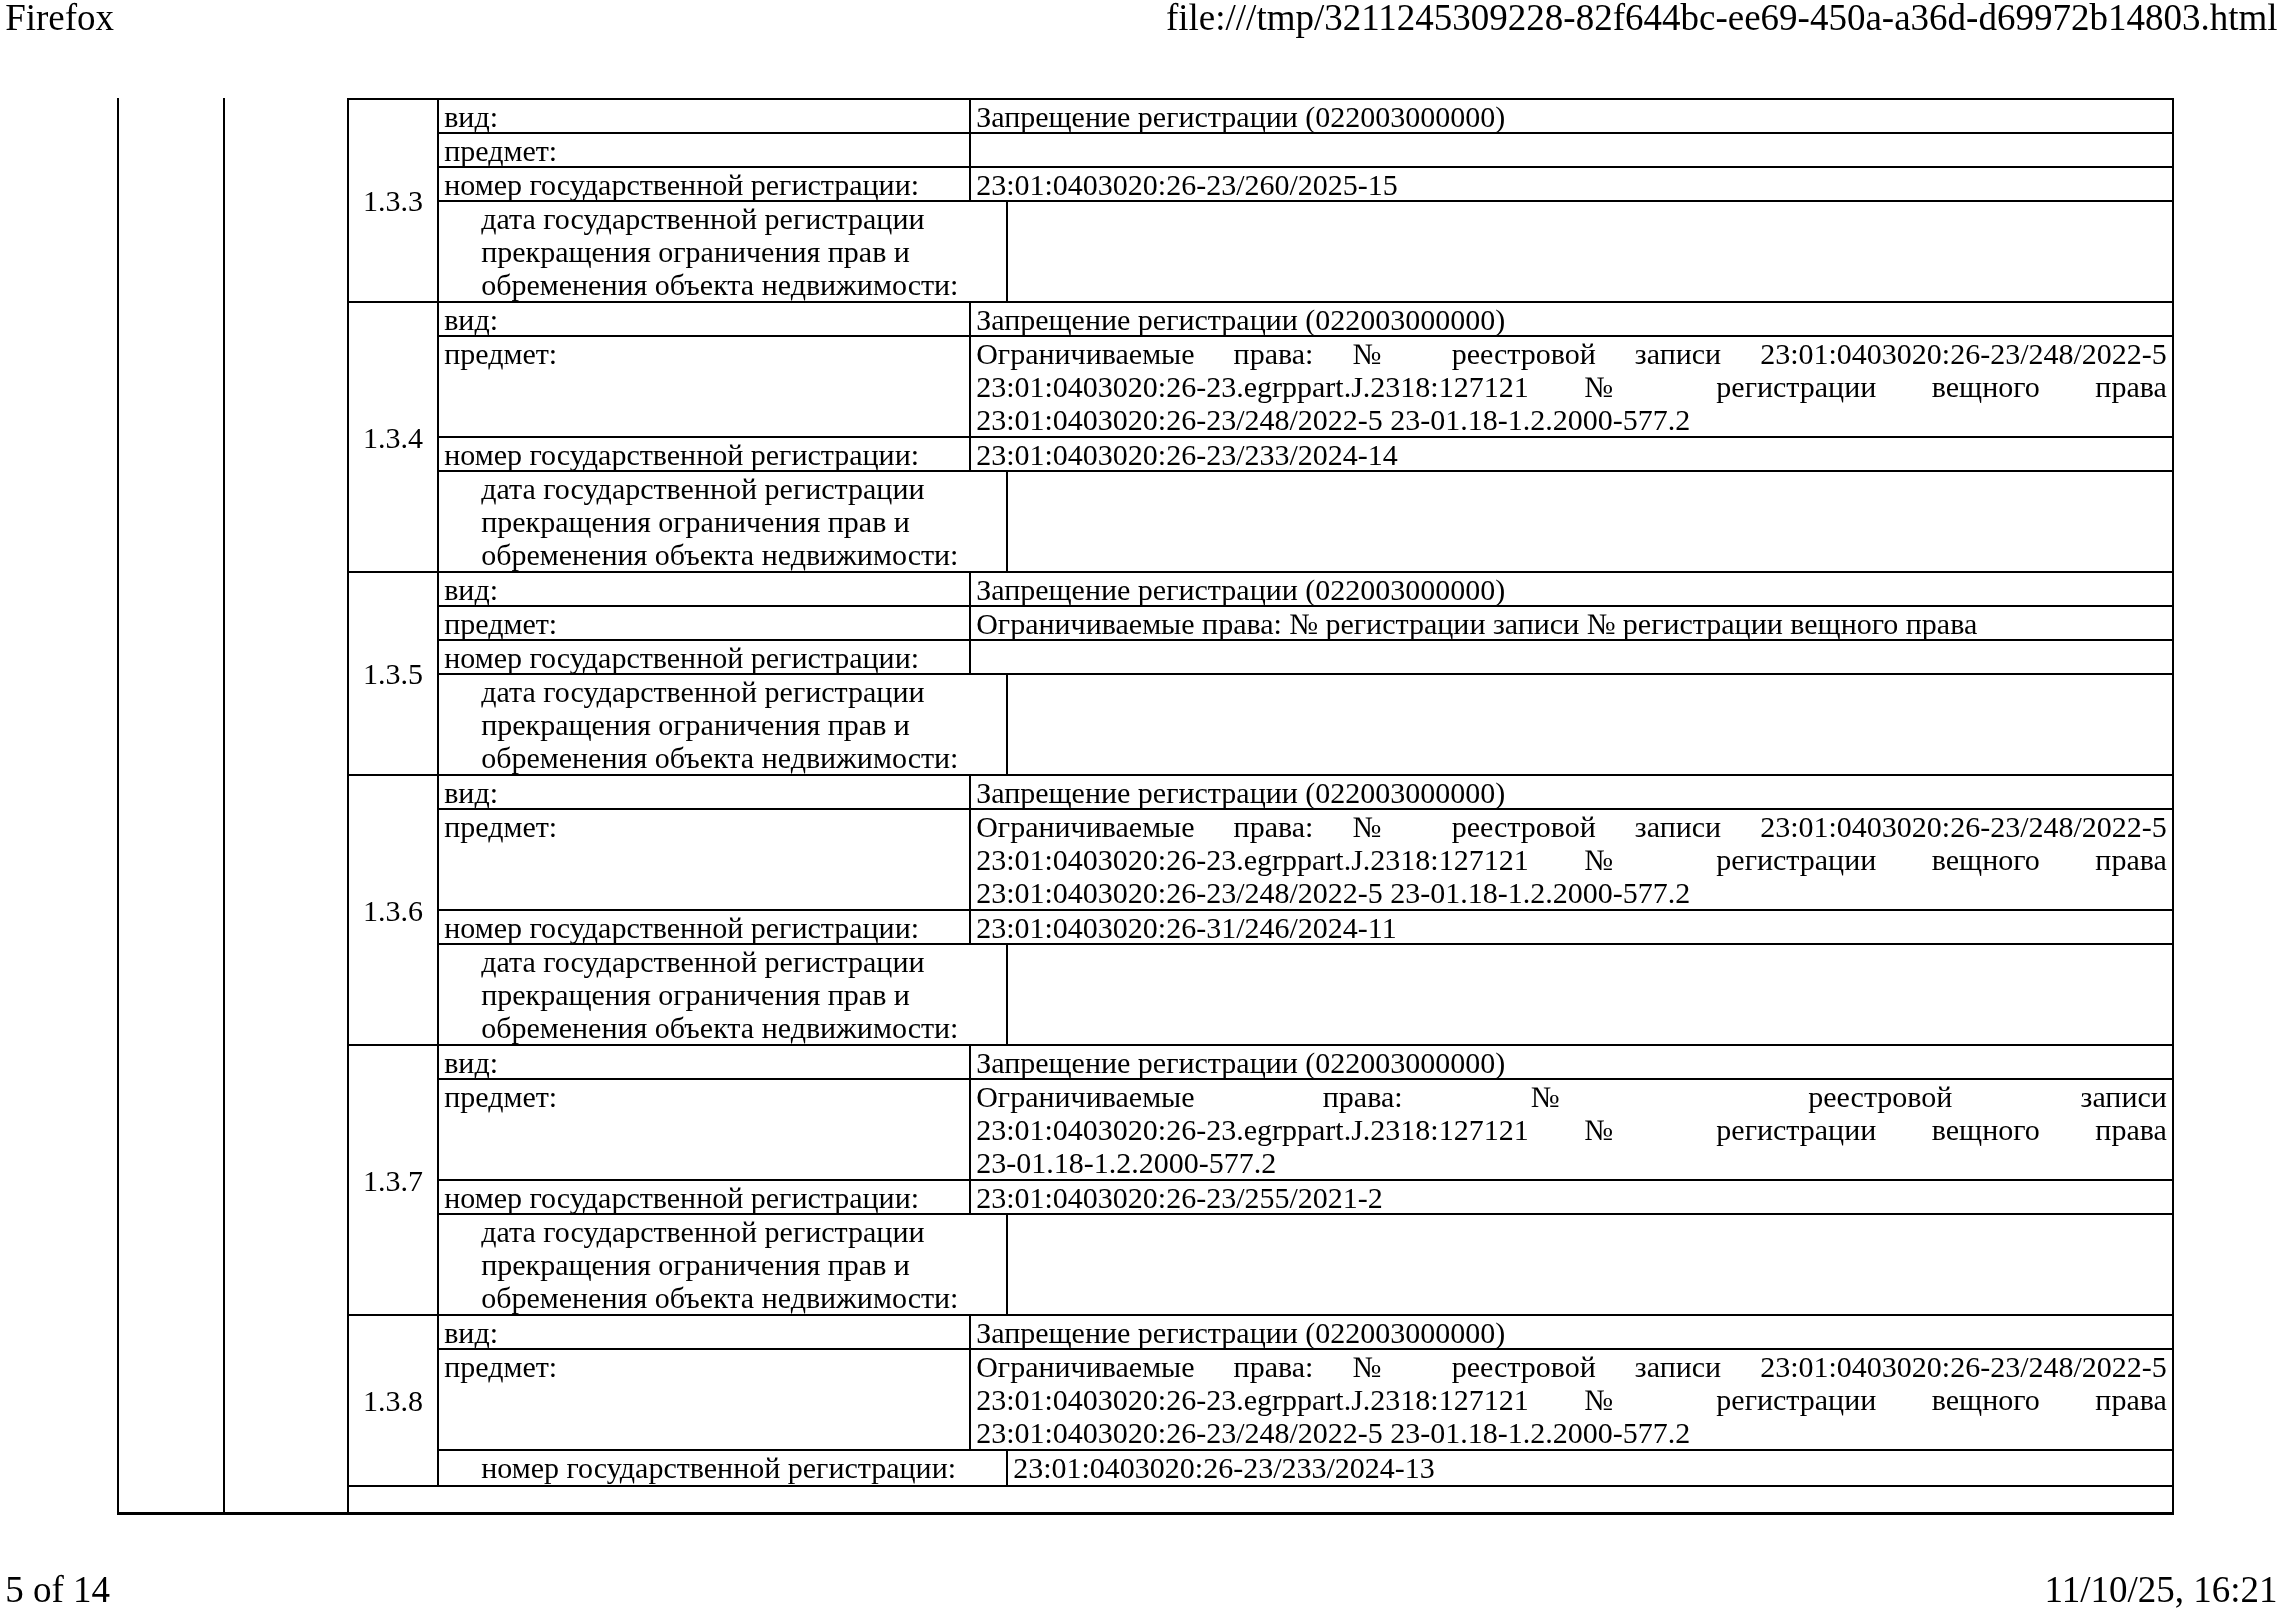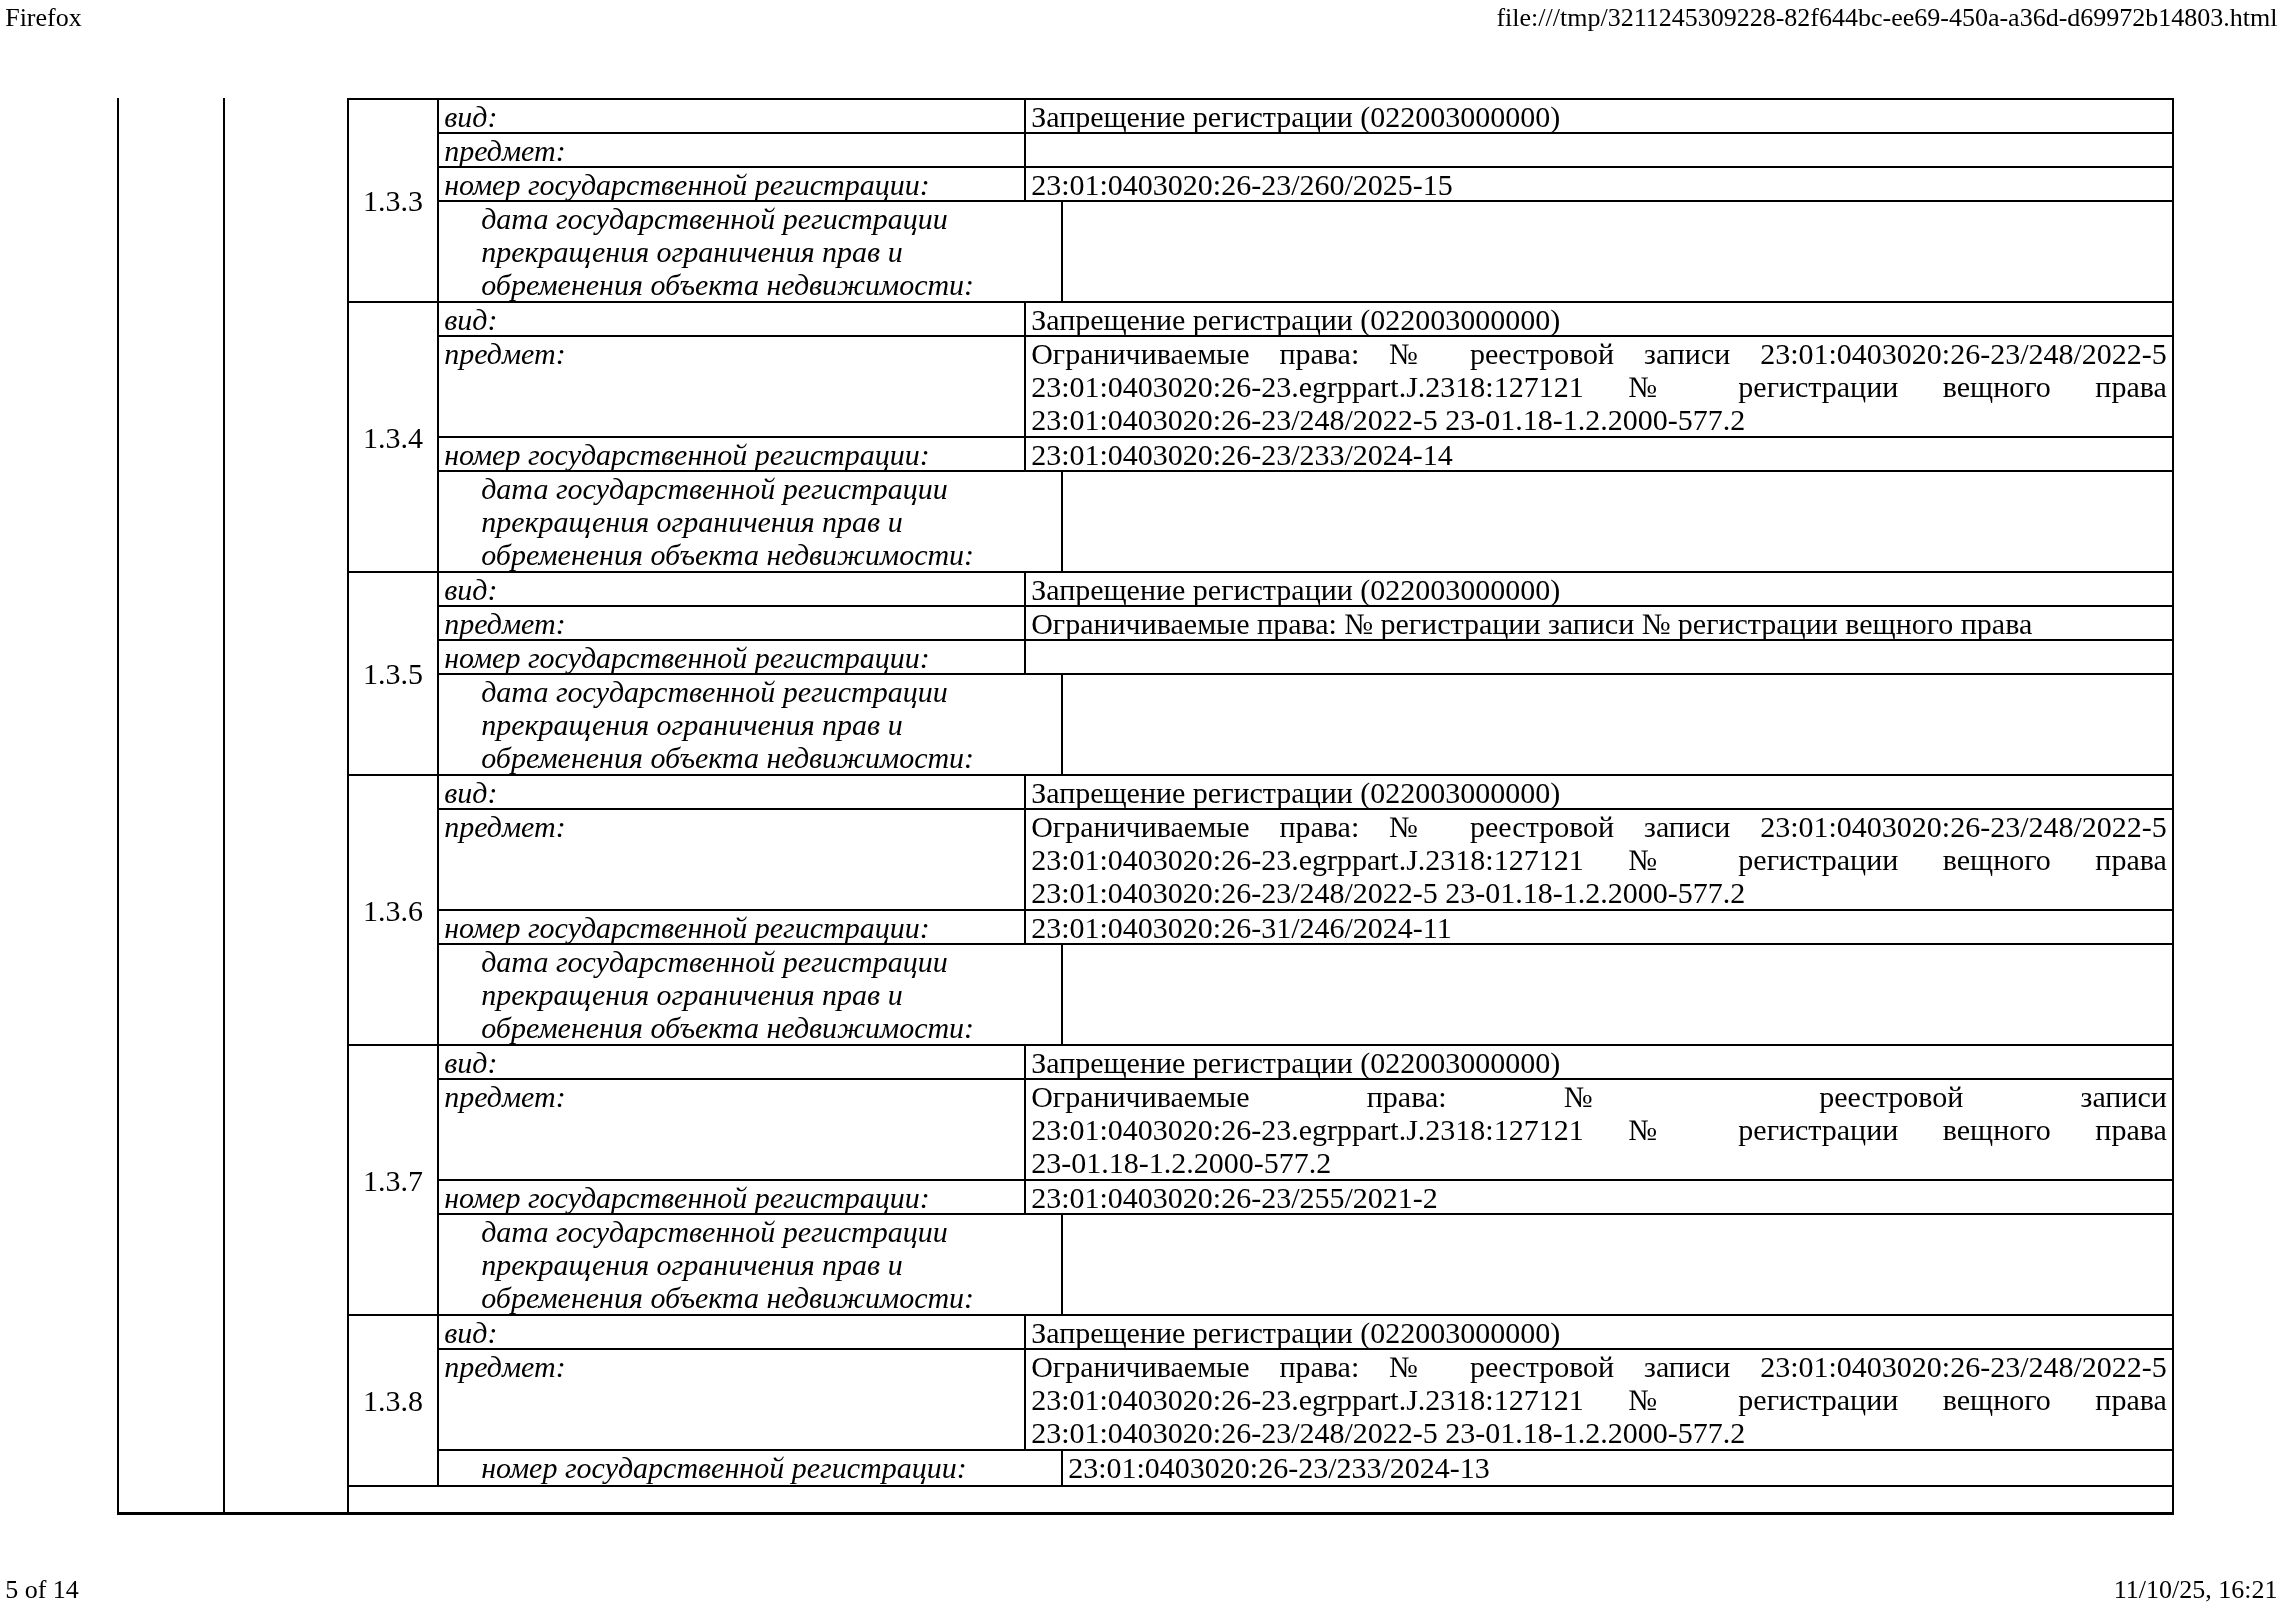--- a/index.html
+++ b/index.html
@@ -5,21 +5,21 @@
   html,body{margin:0;padding:0;background:#fff;}
   .page{
     position:relative;
     width:2284px;height:1617px;
     background:#fff;
     font-family:"Liberation Serif","DejaVu Serif",serif;
     color:#000;
     overflow:hidden;
   }
   
-  .chrome{position:absolute;left:5.2px;right:6.5px;font-size:26px;line-height:34px;white-space:nowrap;}
+  .chrome{position:absolute;left:5.2px;right:6.5px;font-size:37px;line-height:34px;white-space:nowrap;}
   .chrome-top{top:1.3px;display:flex;justify-content:space-between;}
   .chrome-bottom{top:1573px;display:flex;justify-content:space-between;}
 
   
   .doc-table{
     position:absolute;left:117px;top:98px;
     width:2057px;height:1417px;
     box-sizing:border-box;
     border-left:2px solid #000;
     border-bottom:3.9px solid #000;
@@ -32,21 +32,21 @@
   .group{display:flex;border-bottom:2px solid #000;}
   .numcell{
     width:90px;box-sizing:border-box;border-right:2px solid #000;
     display:flex;align-items:center;justify-content:center;
   }
   .rows{flex:1;display:flex;flex-direction:column;}
   .trow{display:flex;box-sizing:border-box;border-bottom:2px solid #000;}
   .trow:last-child{border-bottom:none;padding-left:37px;}
   .trow.s{height:34px;}
   .trow.m{min-height:99px;}
-  .lcell{width:587px;box-sizing:border-box;border-right:2px solid #000;padding:0 5.2px;font-style:italic;}
+  .lcell{width:532px;box-sizing:border-box;border-right:2px solid #000;padding:0 5.2px;}
   .vcell{flex:1;padding:0 5.2px;box-sizing:border-box;}
   .jl{text-align:justify;text-align-last:justify;}
   .strip{flex:1;}
 </style>
 </head>
 <body>
 
 <div class="page">
 
   <div class="chrome chrome-top">

